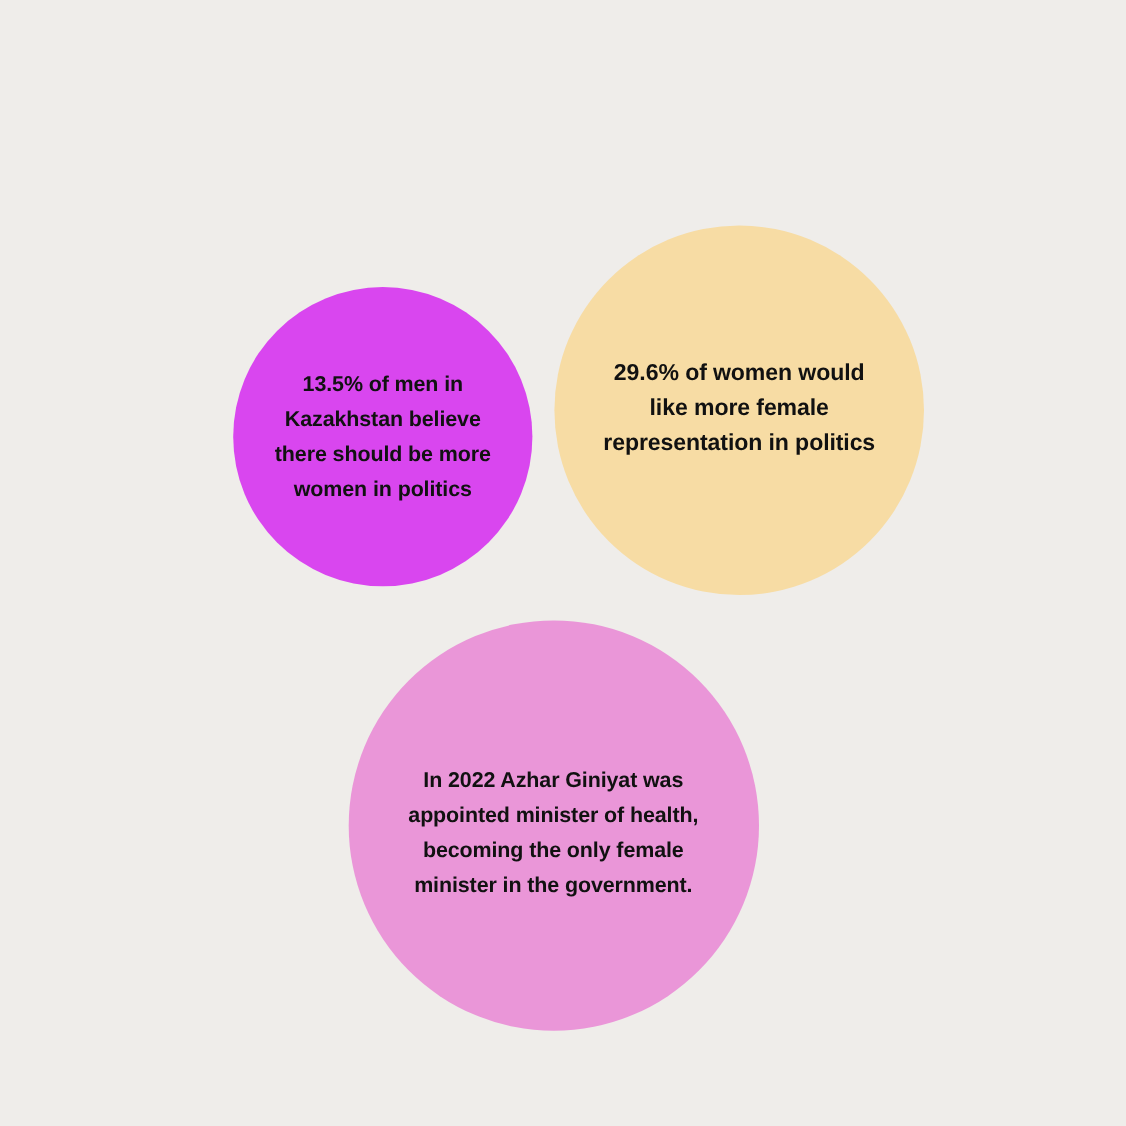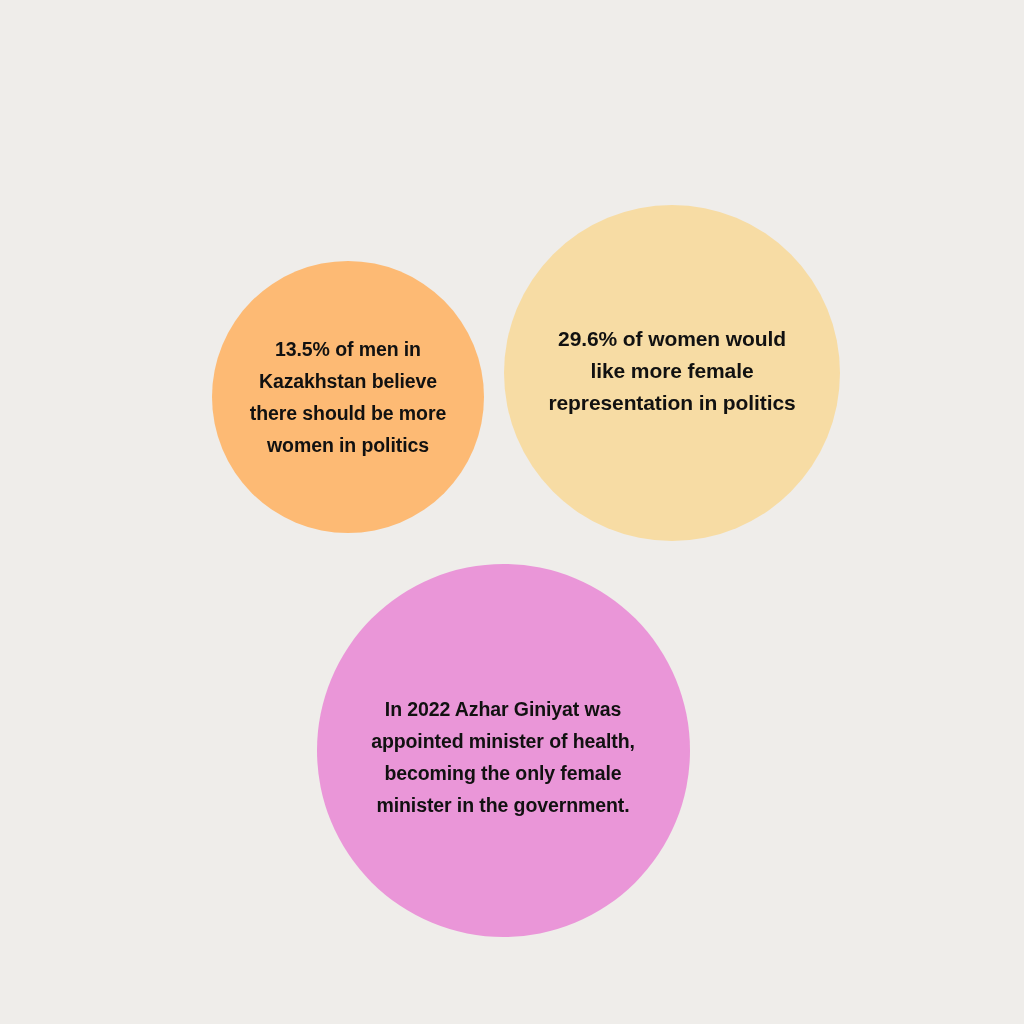--- a/index.html
+++ b/index.html
@@ -81,21 +81,21 @@
     position: relative;
     top: -8px;
     margin-top: 29px;
   }
 </style>
 </head>
 <body>
 
 <div id="infographic" style="background: rgb(239, 237, 234); width: 1024px; height: 1024px;">
 
-  <div class="bubble" id="bubble-men" style="background: #fdba74; width: 272px; height: 272px; left: 212px; top: 261px;">
+  <div class="bubble" id="bubble-men" style="background: #d946ef; width: 272px; height: 272px; left: 212px; top: 261px;">
     <div class="bubble-text" style="color: rgb(17, 17, 17);">13.5% of men in
 Kazakhstan believe
 there should be more
 women in politics</div>
   </div>
 
   <div class="bubble" id="bubble-women" style="background: rgb(247, 220, 164); width: 336px; height: 336px; left: 504px; top: 205px;">
     <div class="bubble-text" style="color: rgb(17, 17, 17);">29.6% of women would
 like more female
 representation in politics</div>

